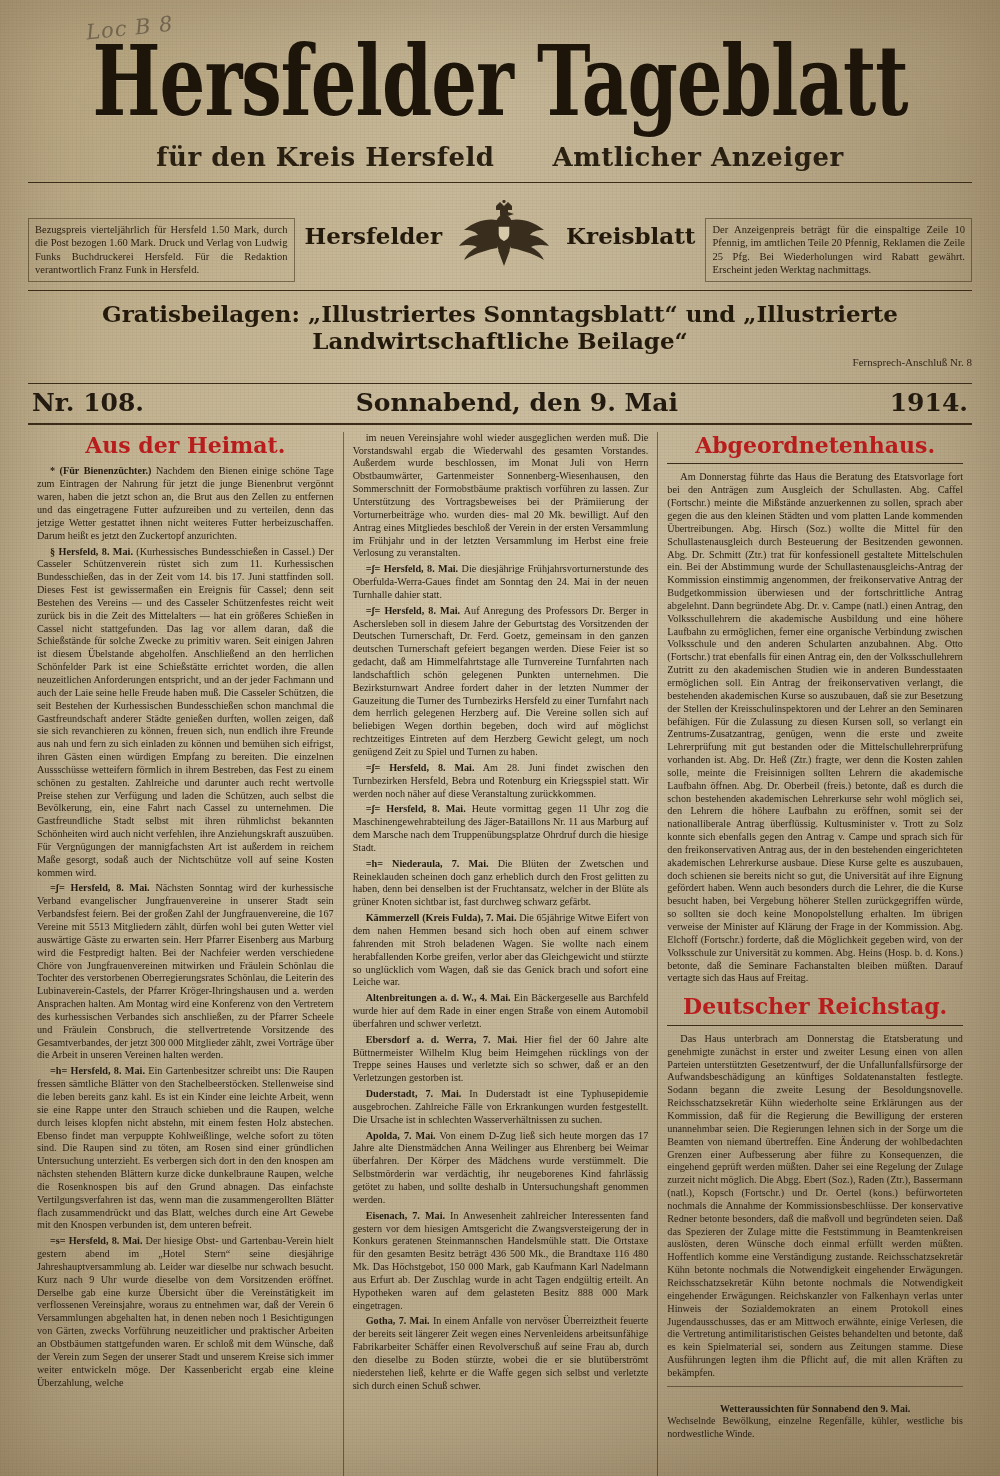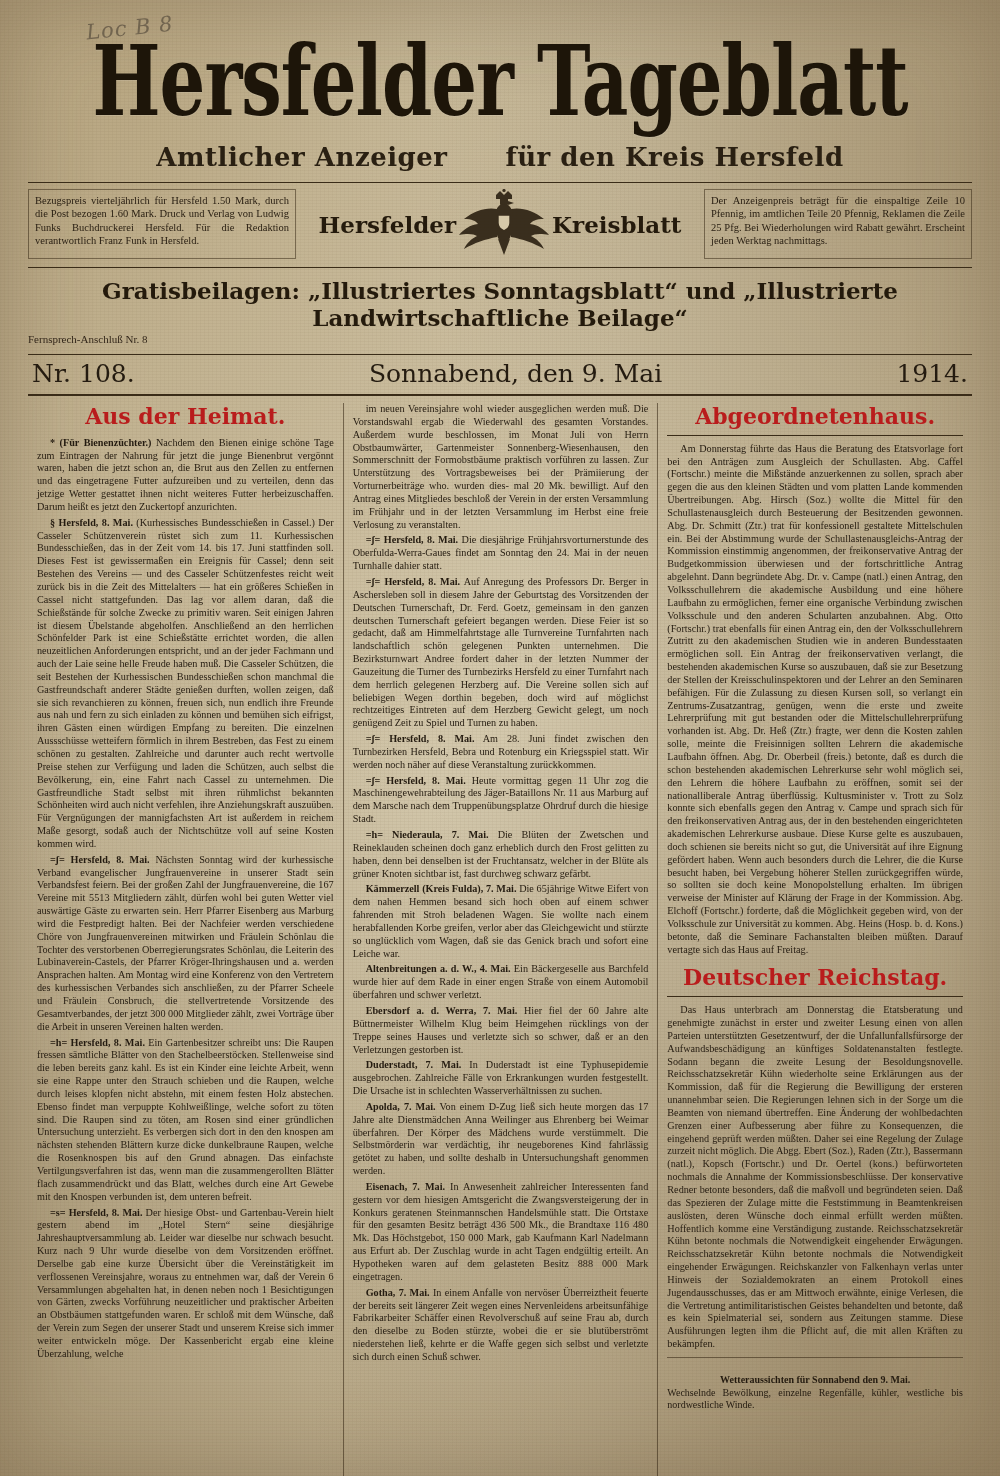--- a/index.html
+++ b/index.html
@@ -103,26 +103,28 @@
   }
   .band-box {
     width: 268px;
     font-size: 10.5px;
     line-height: 1.28;
     text-align: justify;
     color: #2b2114;
     border: 1px solid rgba(58,44,24,0.55);
     padding: 4px 6px;
     box-sizing: border-box;
+    margin-top: 29px;
   }
   .band-center {
     flex: 1;
     display: flex;
     align-items: center;
     justify-content: center;
+    gap: 14px;
     position: relative;
   }
   .band-word {
     font-family: "DejaVu Serif", serif;
     font-weight: bold;
     font-size: 23px;
     color: #241a0c;
   }
   .eagle {
     width: 96px;
@@ -135,37 +137,37 @@
   .supp {
     text-align: center;
     font-family: "DejaVu Serif", serif;
     font-weight: bold;
     font-size: 23px;
     margin-top: 9px;
     color: #241a0c;
     letter-spacing: 0px;
   }
   .fernsprech {
-    text-align: left;
+    text-align: right;
     font-size: 11px;
     margin-top: 2px;
     color: #33271a;
   }
 
   
   .issueline {
     display: flex;
     align-items: baseline;
     justify-content: space-between;
     border-top: 1.5px solid #3a2c18;
     border-bottom: 2.5px solid #3a2c18;
-    margin-top: 9px;
+    margin-top: 15px;
     padding: 4px 4px 6px 4px;
     font-family: "DejaVu Serif", serif;
-    font-weight: normal;
+    font-weight: bold;
   }
   .issue-no { font-size: 25px; }
   .issue-date { font-size: 25px; }
   .issue-year { font-size: 25px; }
 
   
   .columns {
     display: flex;
     margin-top: 7px;
     height: 1095px;
@@ -217,22 +219,22 @@
 <div class="paper"></div>
 <div class="grain"></div>
 
 <div class="sheet">
 
   <div class="handnote">Loc B 8</div>
 
   <div class="masthead">
     <div class="masthead-title">Hersfelder Tageblatt</div>
     <div class="subtitle-row">
+      <span>für den Kreis Hersfeld</span>
       <span>Amtlicher Anzeiger</span>
-      <span>für den Kreis Hersfeld</span>
     </div>
   </div>
 
   <div class="band">
     <div class="band-box">Bezugspreis vierteljährlich für Hersfeld 1.50 Mark, durch die Post bezogen 1.60 Mark. Druck und Verlag von Ludwig Funks Buchdruckerei Hersfeld. Für die Redaktion verantwortlich Franz Funk in Hersfeld.</div>
 
     <div class="band-center">
       <span class="band-word">Hersfelder</span>
 
       <span class="eagle">

